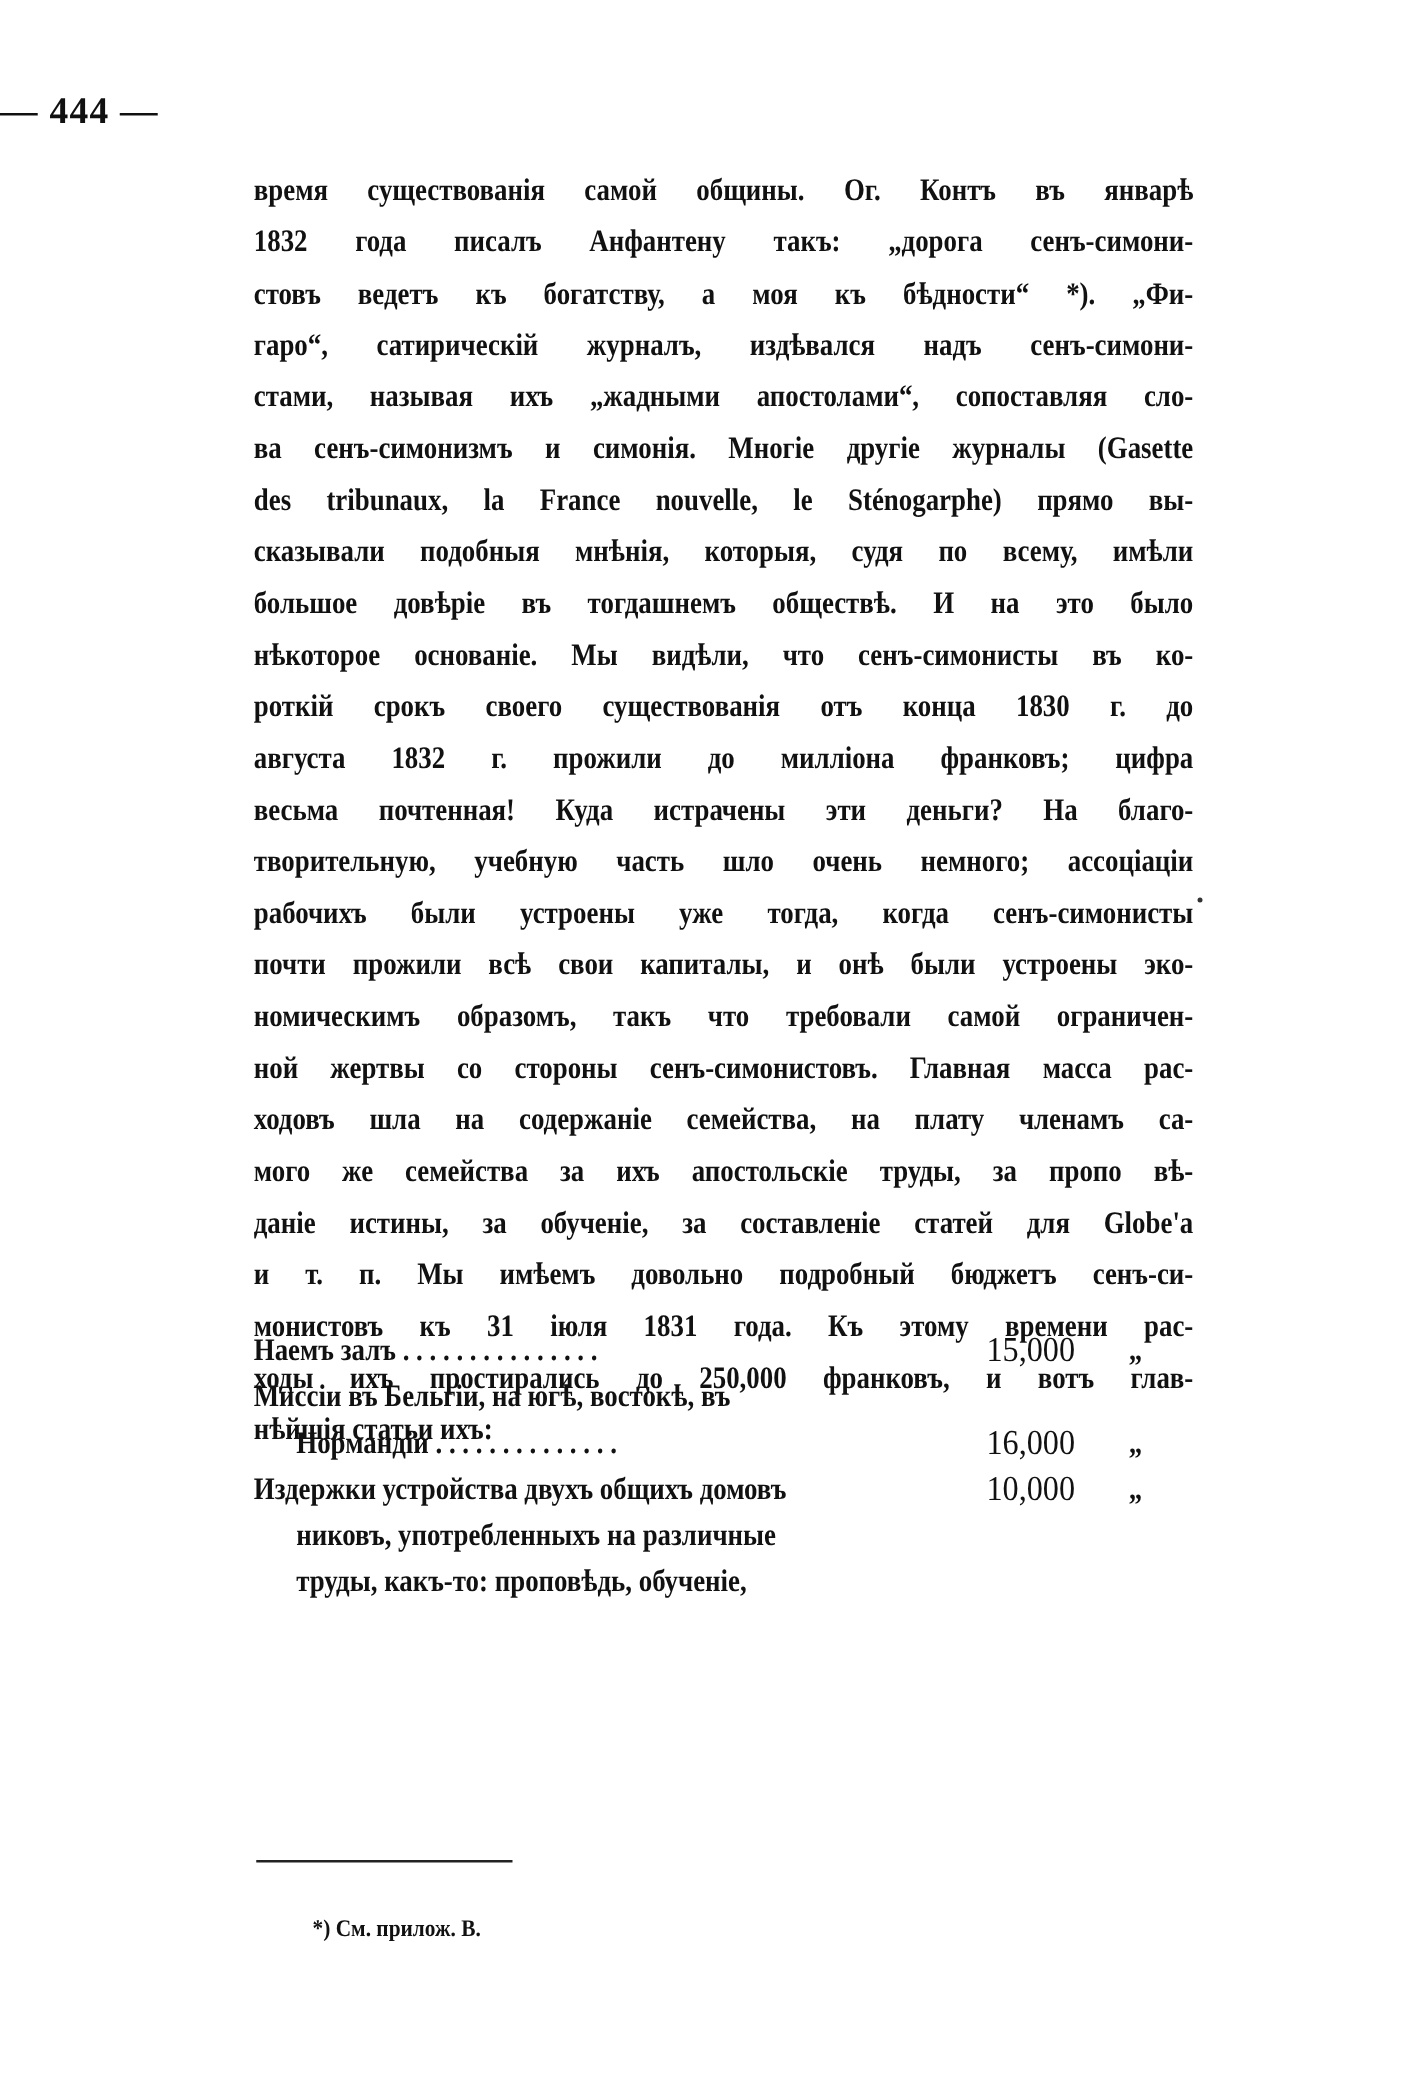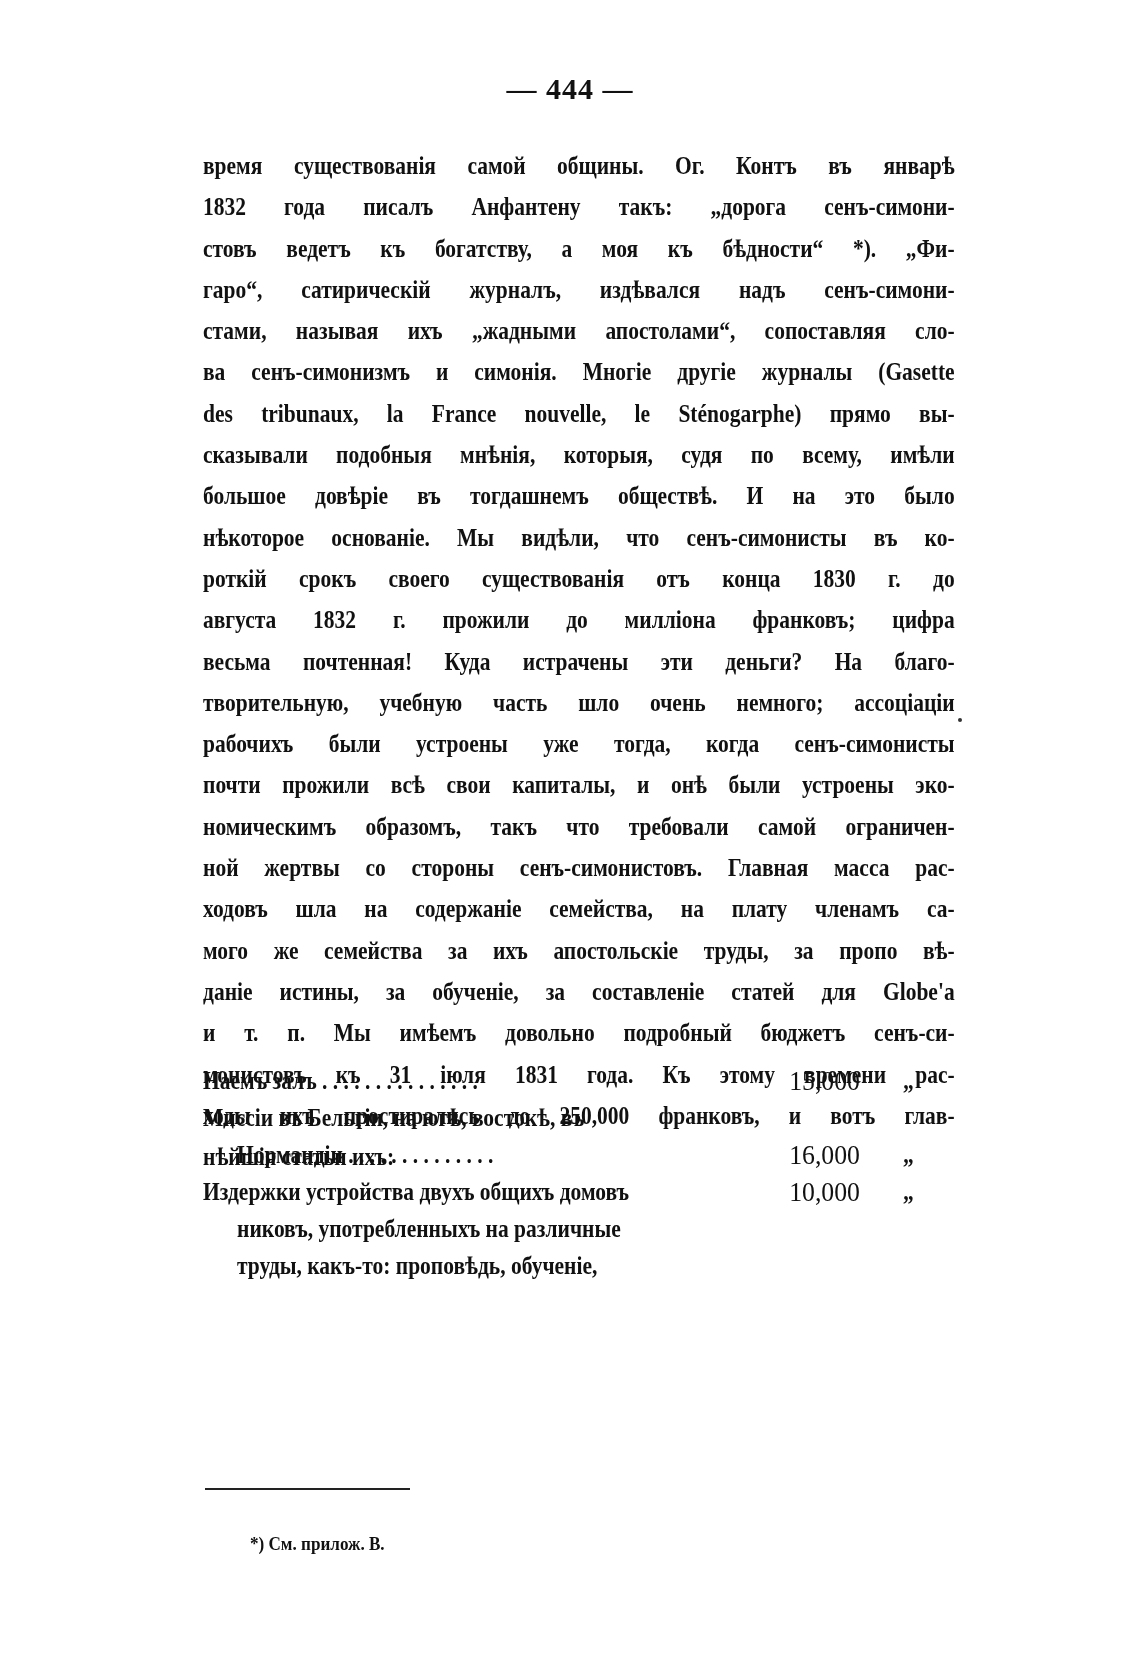--- a/index.html
+++ b/index.html
@@ -19,30 +19,29 @@
       position: absolute;
       left: 0; top: 0;
       width: 1140px; height: 1676px;
       background: #ffffff;
     }
     .page-number {
       position: absolute;
       top: 72px;
       left: 0;
       width: 1140px;
-      text-align: center;
       font-family: "Liberation Serif", "DejaVu Serif", serif;
       font-size: 30px;
       font-weight: bold;
       letter-spacing: 1px;
     }
     .body-text {
       position: absolute;
       left: 203px;
-      top: 145px;
+      top: 132px;
       width: 752px;
     }
     .line {
       display: block;
       height: 41.3px;
       line-height: 41.3px;
       font-size: 25px;
       font-weight: bold;
       font-family: "Liberation Serif", "DejaVu Serif", serif;
       text-align: justify;

